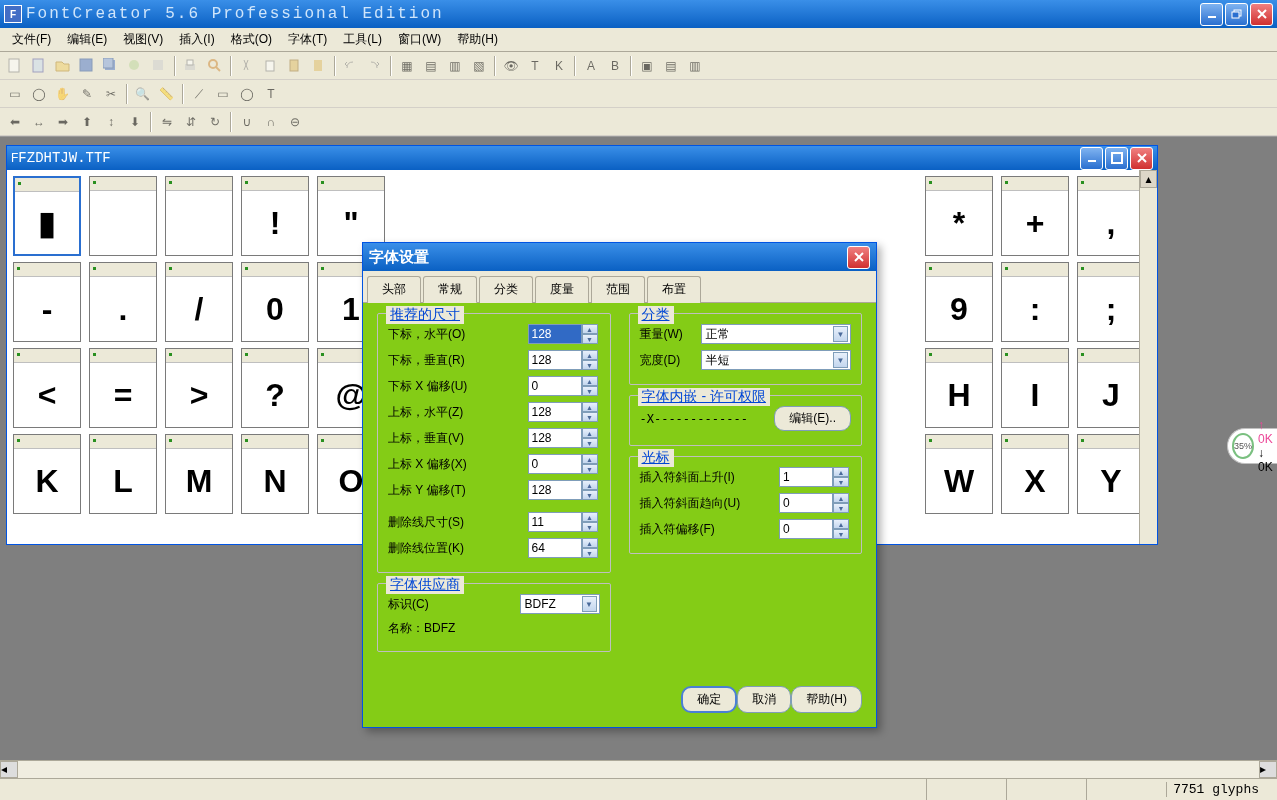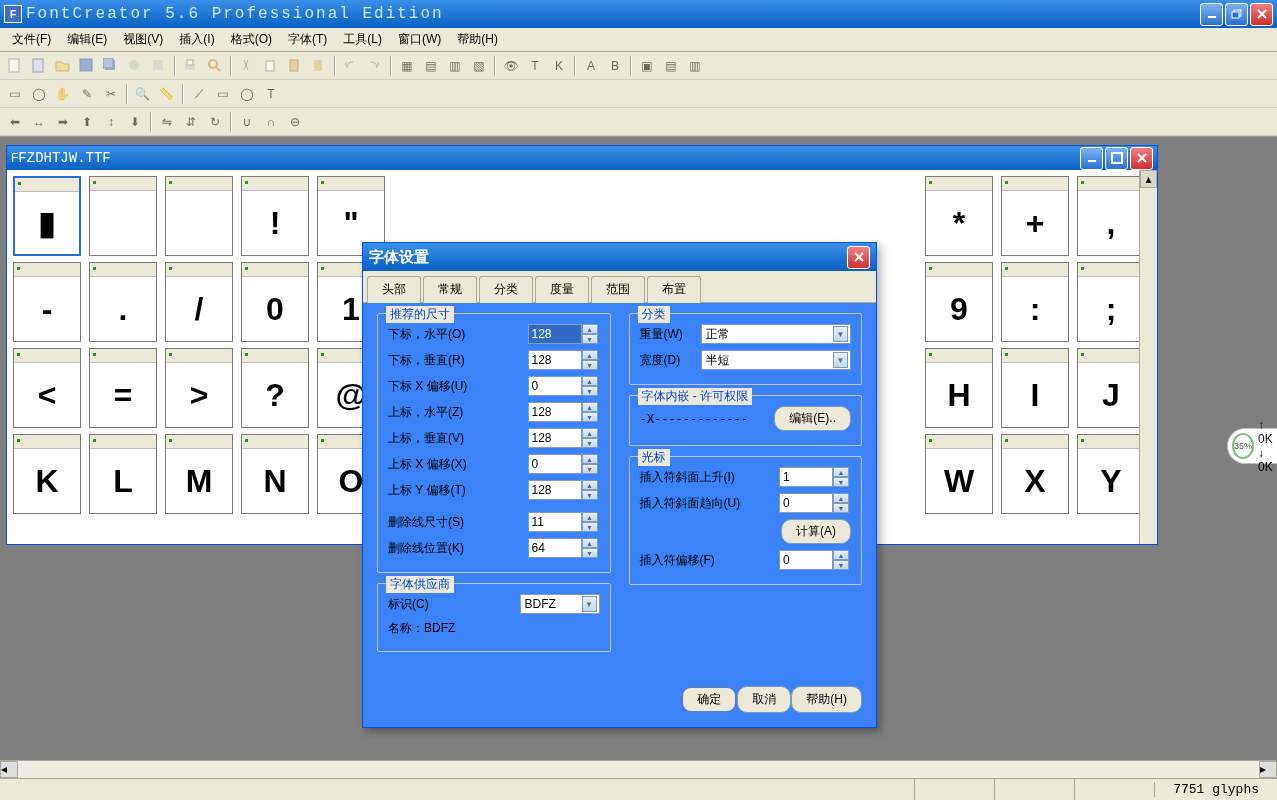--- a/index.html
+++ b/index.html
@@ -38,57 +38,57 @@
 .glyph-grid.right { grid-template-columns: repeat(3, 68px); }
 .glyph-cell { border: 1px solid #7a7a7a; background: #fff; display: flex; flex-direction: column; cursor: pointer; }
 .glyph-cell.selected { border: 2px solid #2a6fd0; }
 .glyph-head { height: 14px; background: #ece9d8; border-bottom: 1px solid #bfbfbf; position: relative; }
 .glyph-head::before { content: ""; position: absolute; left: 3px; top: 4px; width: 3px; height: 3px; background: #2a9020; }
 .glyph-body { flex: 1; display: flex; align-items: center; justify-content: center; font-family: Arial, sans-serif; font-size: 32px; font-weight: 900; color: #000; }
 .right-scrollbar { position: absolute; right: 0; top: 24px; bottom: 0; width: 18px; background: #ece9d8; border-left: 1px solid #aca899; }
 .right-scrollbar .sbtn { height: 18px; background: #ddd7c8; border: 1px solid #aca899; display: flex; align-items: center; justify-content: center; }
 
 
-.dialog { position: absolute; left: 362px; top: 105px; width: 515px; background: #3b82f6; border: 1px solid #0054e3; box-shadow: 4px 4px 8px rgba(0,0,0,0.3); display: flex; flex-direction: column; z-index: 50; }
+.dialog { position: absolute; left: 362px; top: 105px; width: 515px; background: #84cc16; border: 1px solid #0054e3; box-shadow: 4px 4px 8px rgba(0,0,0,0.3); display: flex; flex-direction: column; z-index: 50; }
 .dialog-titlebar { background: linear-gradient(to bottom,#3a8fe8,#0a60c3); height: 28px; display: flex; align-items: center; padding: 0 6px; color: #fff; }
 .dialog-titlebar .title { flex: 1; font-size: 15px; font-weight: bold; }
 .tabs { display: flex; background: #ece9d8; padding: 4px 4px 0 4px; border-bottom: 1px solid #aca899; }
 .tab { padding: 4px 14px; border: 1px solid #aca899; border-bottom: none; background: #ece9d8; margin-right: 2px; cursor: pointer; border-radius: 3px 3px 0 0; position: relative; top: 1px; }
 .tab.active { background: #ece9d8; border-bottom: 1px solid #ece9d8; font-weight: normal; z-index: 1; }
 .dialog-body { padding: 10px 14px 14px 14px; display: flex; gap: 18px; }
 .col { flex: 1; }
 .groupbox { border: 1px solid #bfbfbf; border-radius: 2px; padding: 10px 10px 8px 10px; margin-bottom: 10px; position: relative; }
-.groupbox .legend { position: absolute; top: -8px; left: 8px; background: #ece9d8; padding: 0 4px; color: #0046d5; font-size: 12px; }
+.groupbox .legend { position: absolute; top: -8px; left: 8px; background: #ece9d8; padding: 0 4px; color: #0046d5; font-size: 14px; text-decoration: underline; }
 .form-row { display: flex; align-items: center; margin-bottom: 6px; gap: 6px; }
 .form-row label { flex: 1; white-space: nowrap; }
 .spinner { display: flex; width: 72px; }
 .spinner input { width: 54px; height: 20px; border: 1px solid #7f9db9; padding: 0 3px; font-size: 12px; }
 .spinner input.sel { background: #316ac5; color: #fff; }
 .spin-btns { display: flex; flex-direction: column; width: 16px; }
 .spin-btn { height: 10px; background: linear-gradient(to bottom,#e8f0fb,#c3d6ee); border: 1px solid #7f9db9; display: flex; align-items: center; justify-content: center; cursor: pointer; font-size: 7px; color: #4a6a9a; }
 .combo { flex: 1; height: 20px; border: 1px solid #7f9db9; background: #fff; display: flex; align-items: center; padding: 0 2px 0 4px; cursor: pointer; }
 .combo .arrow { margin-left: auto; width: 15px; height: 16px; background: linear-gradient(to bottom,#e8f0fb,#c3d6ee); border: 1px solid #7f9db9; display: flex; align-items: center; justify-content: center; font-size: 8px; color: #4a6a9a; }
 .btn { border: 1px solid #7f9db9; background: #ece9d8; padding: 3px 14px; cursor: pointer; border-radius: 10px; }
 .btn.primary { border: 2px solid #4a7fd5; }
 .dialog-footer { display: flex; justify-content: flex-end; padding: 10px 14px 14px; }
 .embed-display { font-family: monospace; flex: 1; }
 
 
 .statusbar { height: 22px; background: #ece9d8; border-top: 1px solid #aca899; display: flex; align-items: center; }
-.status-right { margin-left: auto; font-family: "Courier New", monospace; font-size: 13px; padding-right: 18px; border-left: 1px solid #aca899; padding-left: 18px; text-align: right; }
+.status-right { margin-left: auto; font-family: "Courier New", monospace; font-size: 13px; padding-right: 18px; border-left: 1px solid #aca899; padding-left: 6px; text-align: right; }
 .status-cell { border-left: 1px solid #aca899; width: 80px; height: 100%; }
 .hscroll { height: 18px; background: #ece9d8; border-top: 1px solid #aca899; display: flex; }
 .hscroll .sbtn { width: 18px; background: #ddd; border: 1px solid #aca899; }
 .hscroll .track { flex: 1; background: #f0ede0; }
 
 
 .gauge { position: absolute; right: 0; top: 428px; width: 50px; height: 36px; background: #fff; border: 1px solid #c0c0c0; border-right: none; border-radius: 18px 0 0 18px; display: flex; align-items: center; padding-left: 4px; font-size: 10px; z-index: 100; }
 .gauge .circle { width: 26px; height: 26px; border: 2px solid #7ac080; border-radius: 50%; display: flex; align-items: center; justify-content: center; font-size: 9px; color: #555; }
 .gauge .arrows { display: flex; flex-direction: column; font-size: 9px; margin-left: 4px; }
-.gauge .up { color: #0f172a; }
+.gauge .up { color: #ec4899; }
 .gauge .dn { color: #000000; }
 
 .grids-row { display: flex; gap: 540px; }
 </style>
 </head>
 <body>
 
 <div class="main-window">
 
   <div class="titlebar">
@@ -590,23 +590,20 @@
             <div class="form-row">
                 <label>插入符斜面趋向(U)</label>
                 <div class="spinner">
                   <input value="0" style="">
                   <div class="spin-btns">
                     <div class="spin-btn">▲</div>
                     <div class="spin-btn">▼</div>
                   </div>
                 </div>
               </div>
-            <div class="form-row" style="justify-content:flex-end">
-                <button class="btn">计算(A)</button>
-              </div>
             <div class="form-row">
                 <label>插入符偏移(F)</label>
                 <div class="spinner">
                   <input value="0" style="">
                   <div class="spin-btns">
                     <div class="spin-btn">▲</div>
                     <div class="spin-btn">▼</div>
                   </div>
                 </div>
               </div>

